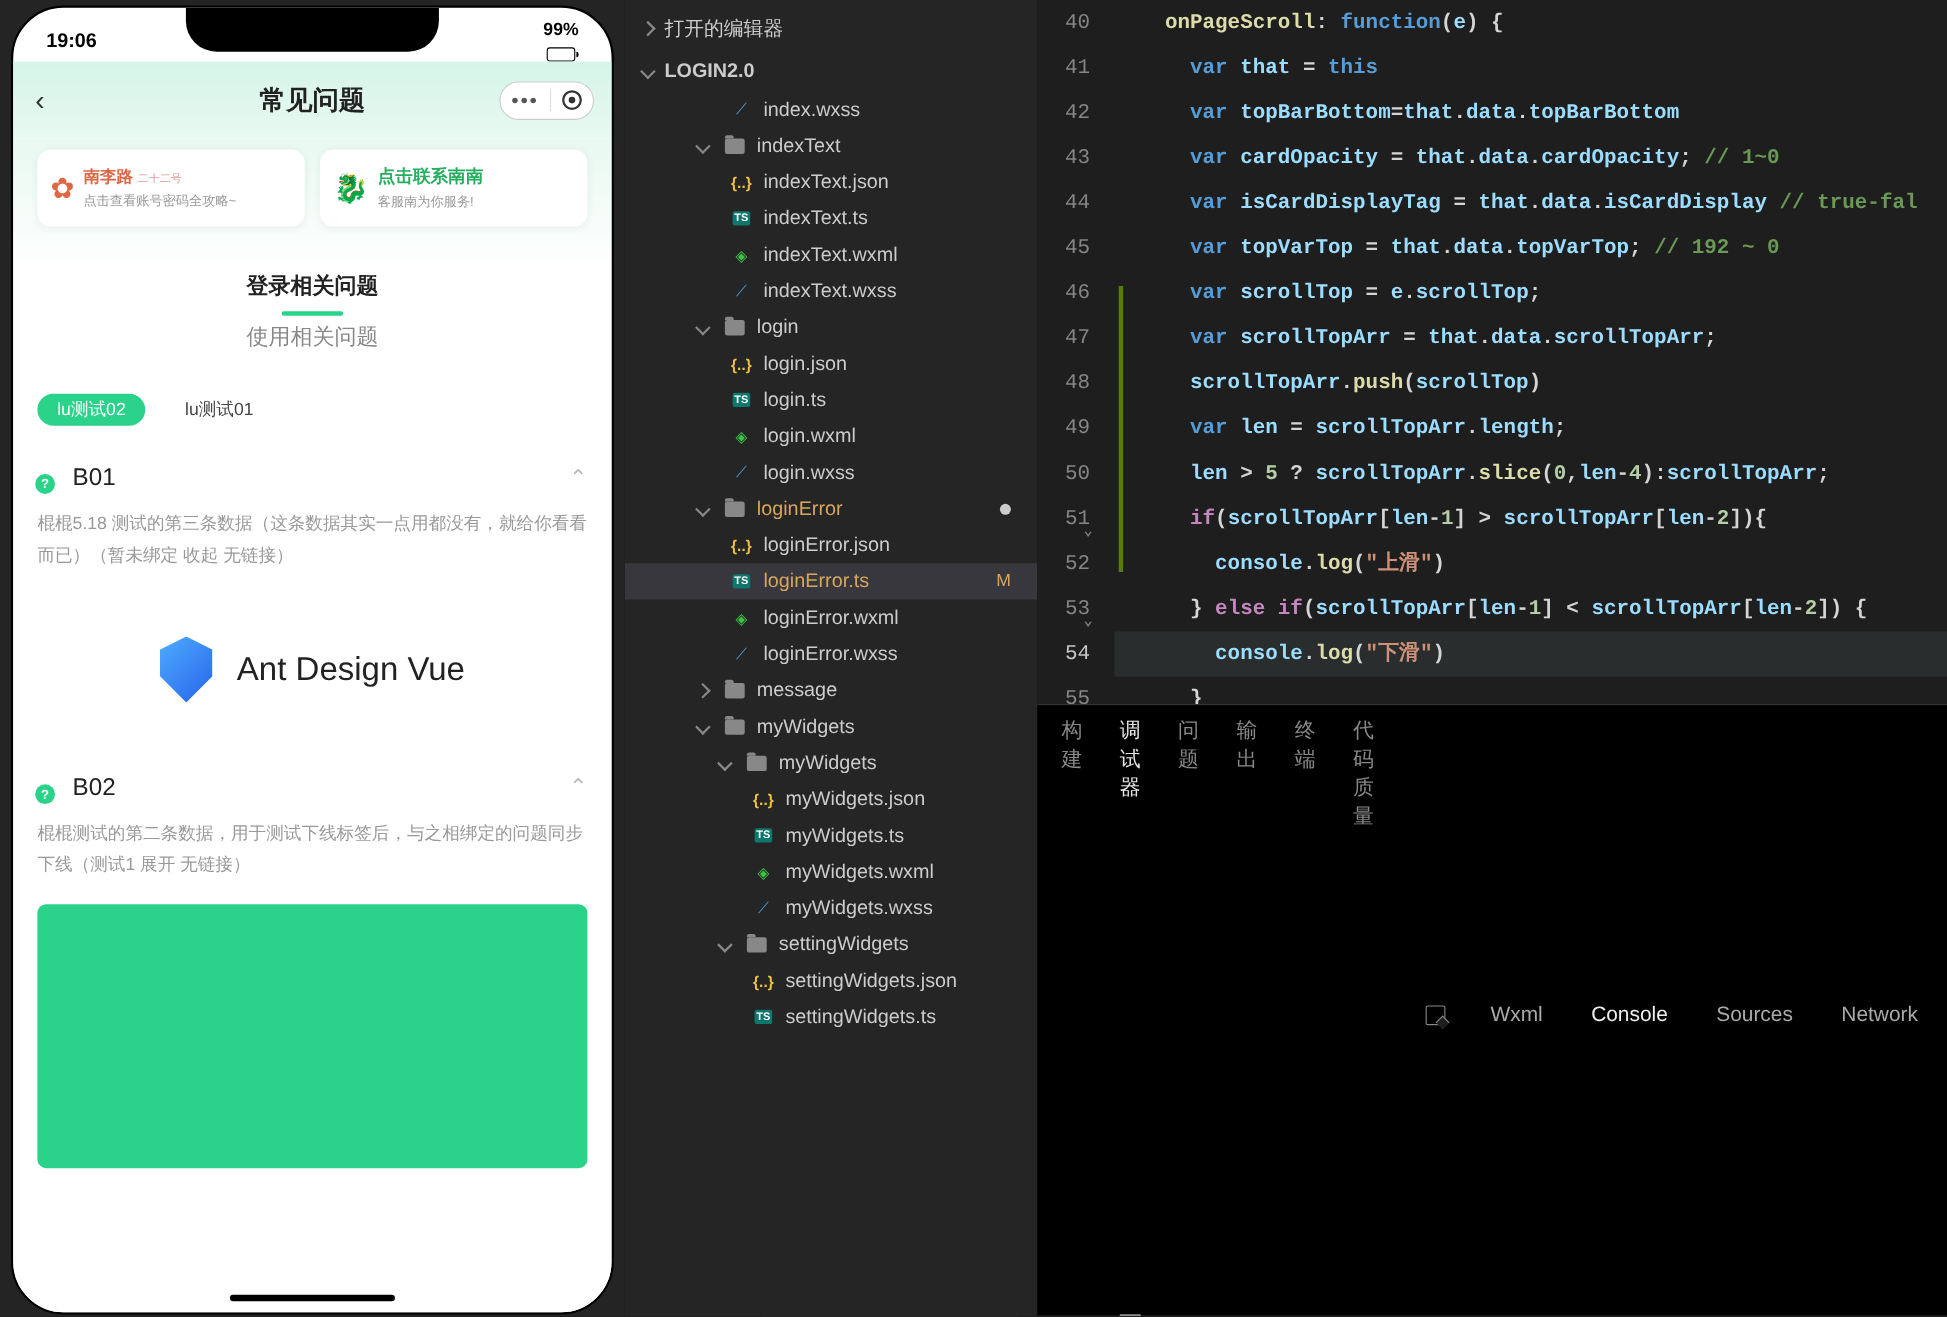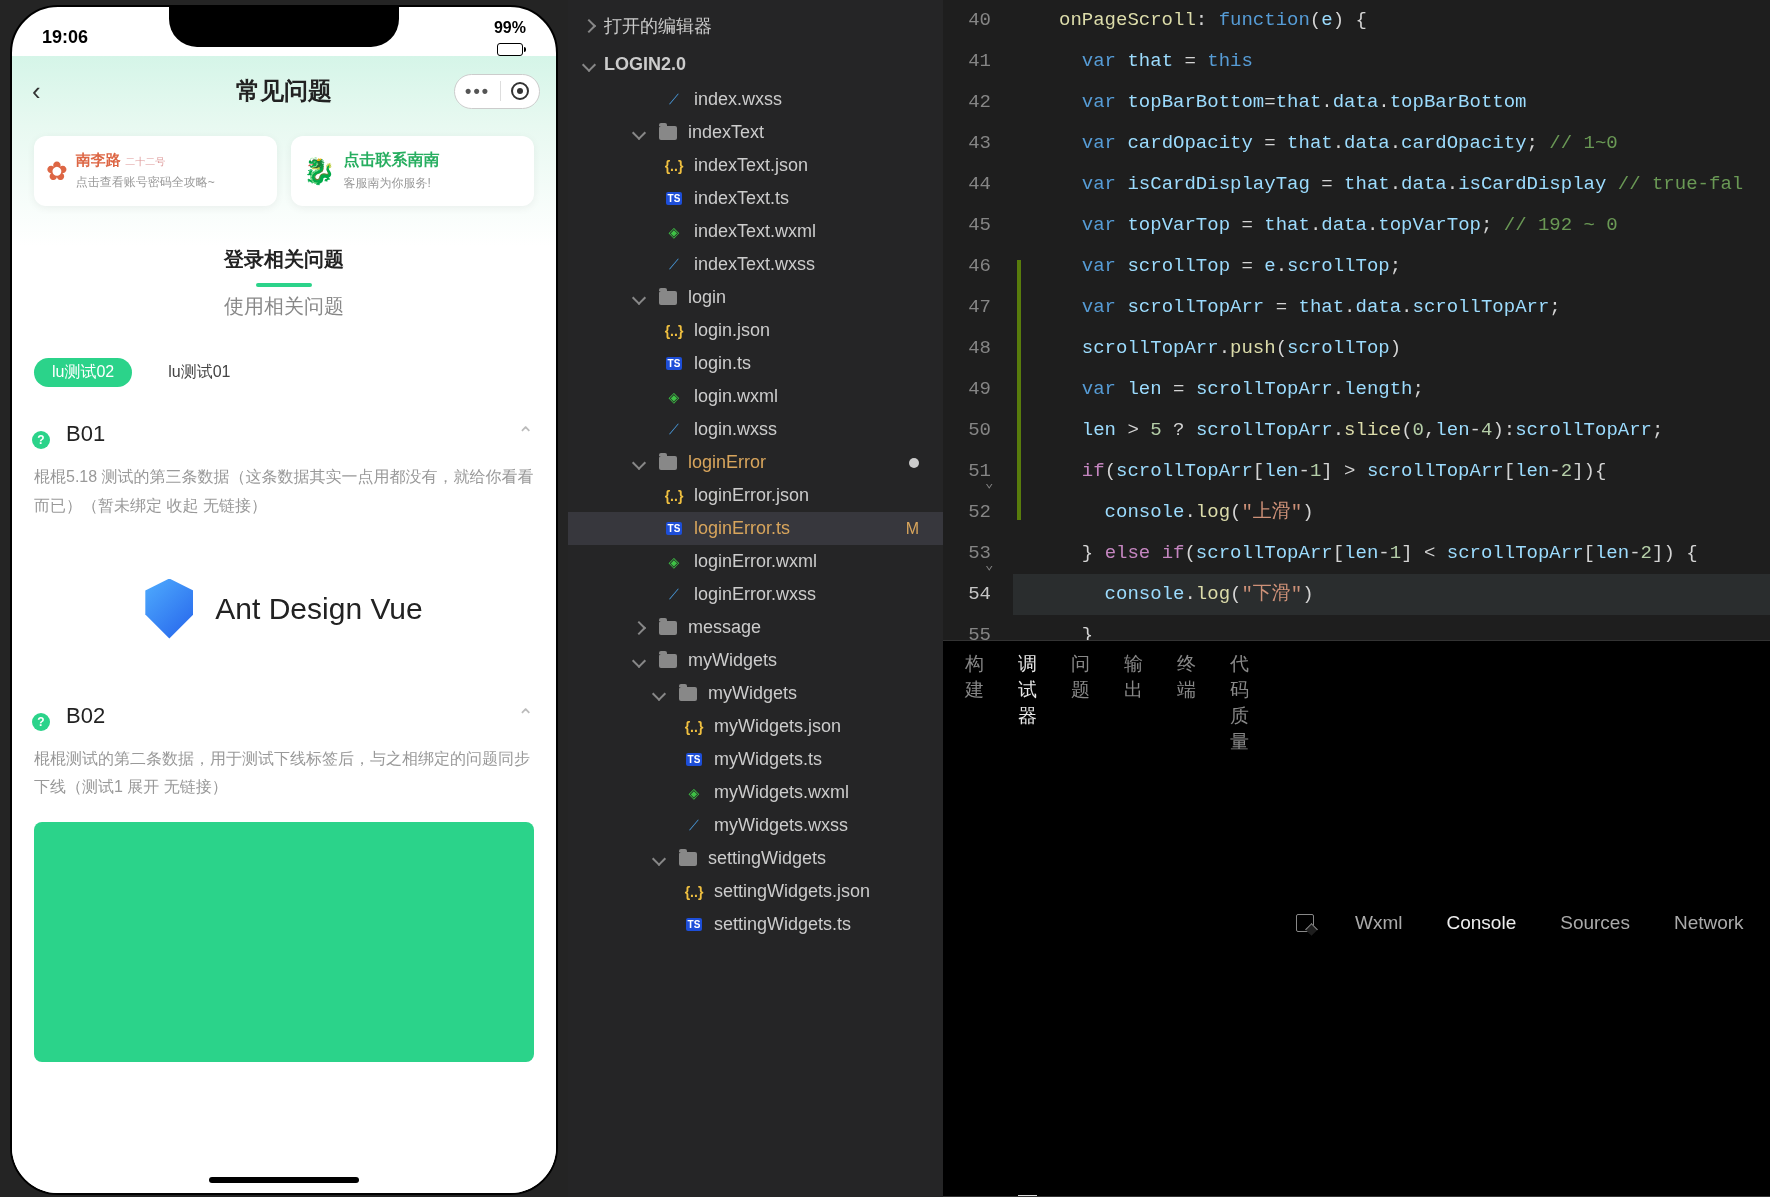--- a/index.html
+++ b/index.html
@@ -65,34 +65,34 @@
   .exp-header { display:flex; align-items:center; gap:10px; padding: 8px 16px; color:#ccc; font-size:18px; }
   .exp-header.top { font-weight:400; }
   .chevron { display:inline-block; width:10px; height:10px; border-right:2px solid #888; border-bottom:2px solid #888; transform: rotate(-45deg); }
   .chevron.down { transform: rotate(45deg); }
   .exp-tree-item { display:flex; align-items:center; gap:10px; padding: 6px 0; padding-left: var(--indent, 50px); cursor:pointer; position:relative; }
   .exp-tree-item.active { background:#37373d; }
   .exp-tree-item .icon { width:20px; height:20px; display:inline-flex; align-items:center; justify-content:center; }
   .folder-icon { width:18px; height:14px; background:#888; border-radius:2px; position:relative; }
   .folder-icon::before { content:''; position:absolute; top:-3px; left:0; width:8px; height:3px; background:#888; border-radius:2px 2px 0 0; }
   .file-json { color:#f0c040; font-weight:700; font-size:14px; }
-  .file-ts { background:#1d4ed8; color:#fff; font-size:10px; font-weight:700; padding:1px 2px; border-radius:2px; }
+  .file-ts { background:#0f766e; color:#fff; font-size:10px; font-weight:700; padding:1px 2px; border-radius:2px; }
   .file-wxml { color:#3ec245; font-size:14px; }
   .file-wxss { color:#4a9fe3; font-size:14px; }
   .mod-indicator { position:absolute; right:24px; color:#d8a55c; font-size:16px; }
   .mod-dot { position:absolute; right:24px; width:10px; height:10px; background:#ccc; border-radius:50%; }
 
   
   .editor { flex:1; display:flex; flex-direction:column; background:#1e1e1e; min-width:0; }
   .code-area { flex:0 0 640px; display:flex; font-family: "Consolas","Courier New",monospace; font-size:19px; overflow:hidden; position:relative; }
   .gutter { width: 70px; color:#858585; text-align:right; padding-right: 22px; user-select:none; background:#1e1e1e; }
   .gutter div { height:41px; line-height:41px; position:relative; }
   .gutter .cur { color:#c6c6c6; }
   .green-bar { position:absolute; left:100px; top:260px; bottom:20px; width:4px; background:#587c0c; }
-  .codewrap { position:relative; flex:1; }
+  .codewrap { position:relative; flex:1;font-weight:bold; }
   .code-lines { padding-left: 46px; white-space: pre; line-height:41px; }
   .code-lines > div { height:41px; }
   .hl-line { background:#2a2d2e; position:absolute; left:0; right:0; height:41px; top:574px; }
   .fold-caret { position:absolute; left: 80px; color:#858585; font-size:14px; }
 
   
   .c-kw { color:#569cd6; }
   .c-kw2 { color:#c586c0; }
   .c-fn { color:#dcdcaa; }
   .c-var { color:#9cdcfe; }

